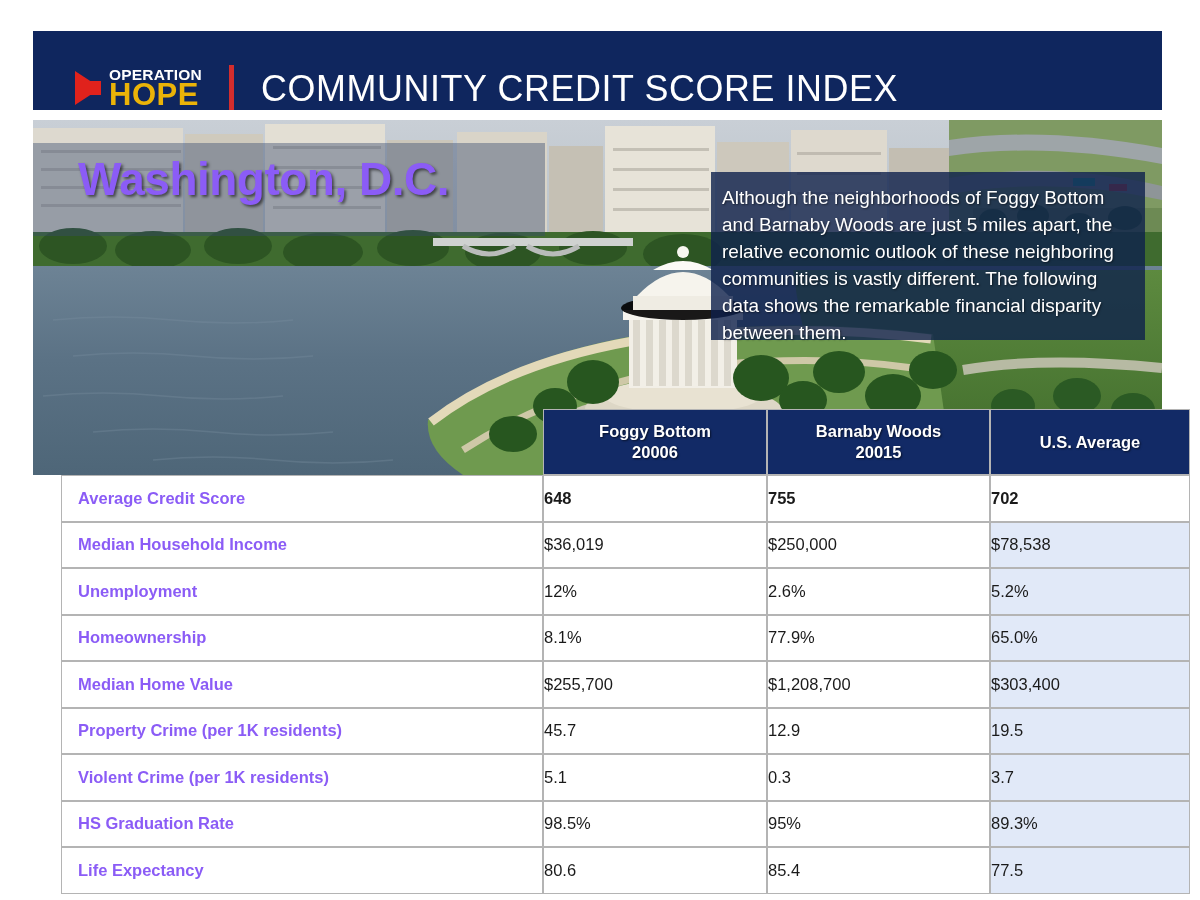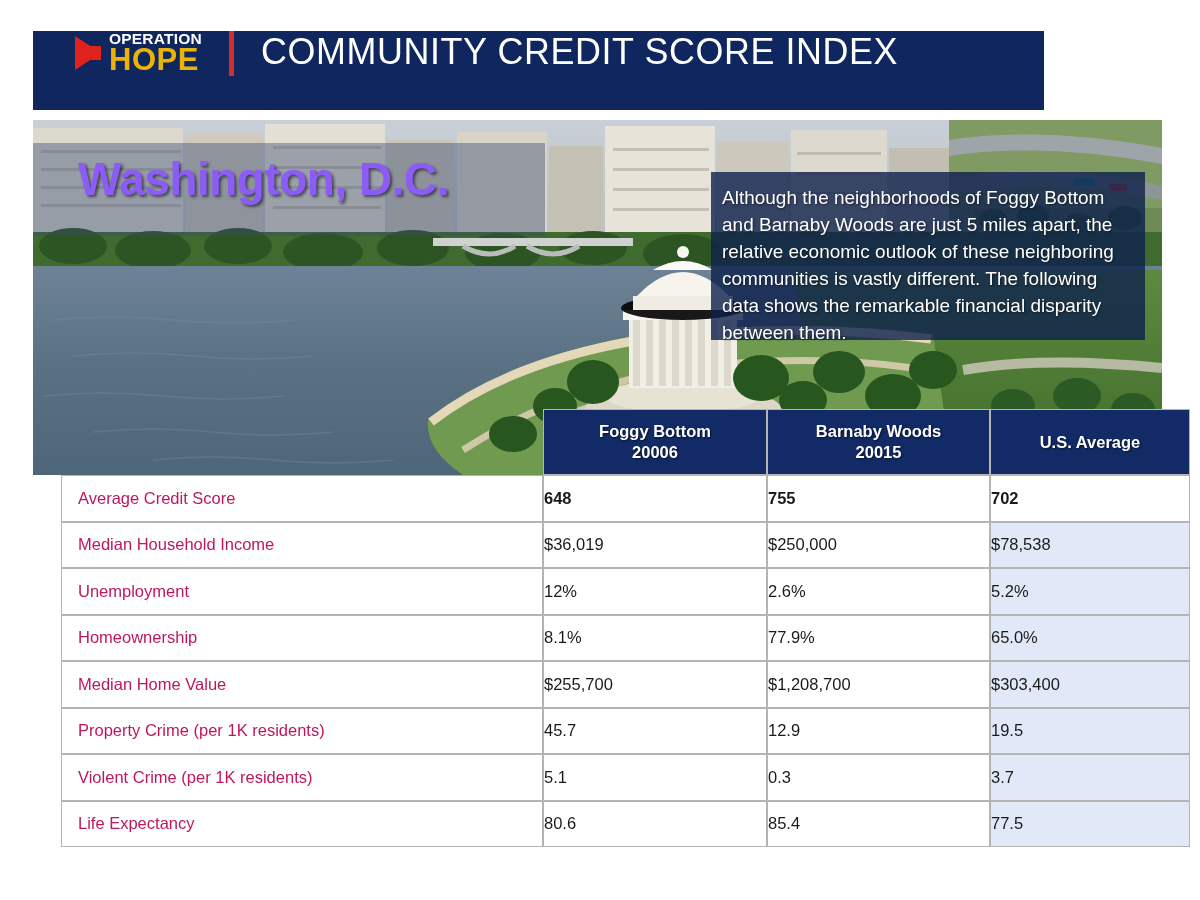--- a/index.html
+++ b/index.html
@@ -7,23 +7,23 @@
     width: 1200px; height: 900px;
     background: #ffffff;
     font-family: "Liberation Sans", sans-serif;
     overflow: hidden;
   }
   #slide { position: relative; width: 1200px; height: 900px; background:#fff; }
 
   
   .header-bar {
     position: absolute; left: 33px; top: 31px;
-    width: 1011px; height: 79px;
+    width: 1129px; height: 79px;
     background: #0f265e;
-    display: flex; align-items: flex-start;
+    display: flex; align-items: flex-end;
   }
   .logo-block {
     display: flex; align-items: center;
     margin-left: 42px;
   }
   .logo-arrow {
     width: 0; height: 0;
     border-top: 17px solid transparent;
     border-bottom: 17px solid transparent;
     border-left: 26px solid #e0221c;
@@ -143,22 +143,22 @@
     text-shadow: 1px 1px 2px rgba(0,0,0,0.6);
   }
   thead th.hdr-spacer { height: 66px; background: transparent; border: none; }
   .hdr-sub { display:block; font-weight: bold; }
 
   
   tbody td { border: 1px solid #b4b4b4; background: #ffffff; }
   tbody td.label {
     text-align: left;
     padding-left: 16px;
-    font-weight: normal;
-    color: #be185d;
+    font-weight: bold;
+    color: #8b5cf6;
     font-size: 16.5px;
   }
   tbody td.val {
     text-align: left;
     color: #1a1a1a;
     font-weight: normal;
   }
   tbody tr.first-row td.val { font-weight: bold; }
   tbody td.us-col { background: #e1e9f8; }
   tbody tr.first-row td.us-col { background: #ffffff; }
@@ -383,20 +383,26 @@
         <td class="val">12.9</td>
         <td class="val us-col">19.5</td>
       </tr>
       <tr>
         <td class="label">Violent Crime (per 1K residents)</td>
         <td class="val">5.1</td>
         <td class="val">0.3</td>
         <td class="val us-col">3.7</td>
       </tr>
       <tr>
+        <td class="label">HS Graduation Rate</td>
+        <td class="val">98.5%</td>
+        <td class="val">95%</td>
+        <td class="val us-col">89.3%</td>
+      </tr>
+      <tr>
         <td class="label">Life Expectancy</td>
         <td class="val">80.6</td>
         <td class="val">85.4</td>
         <td class="val us-col">77.5</td>
       </tr>
     </tbody>
   </table>
 
 </div>
 

